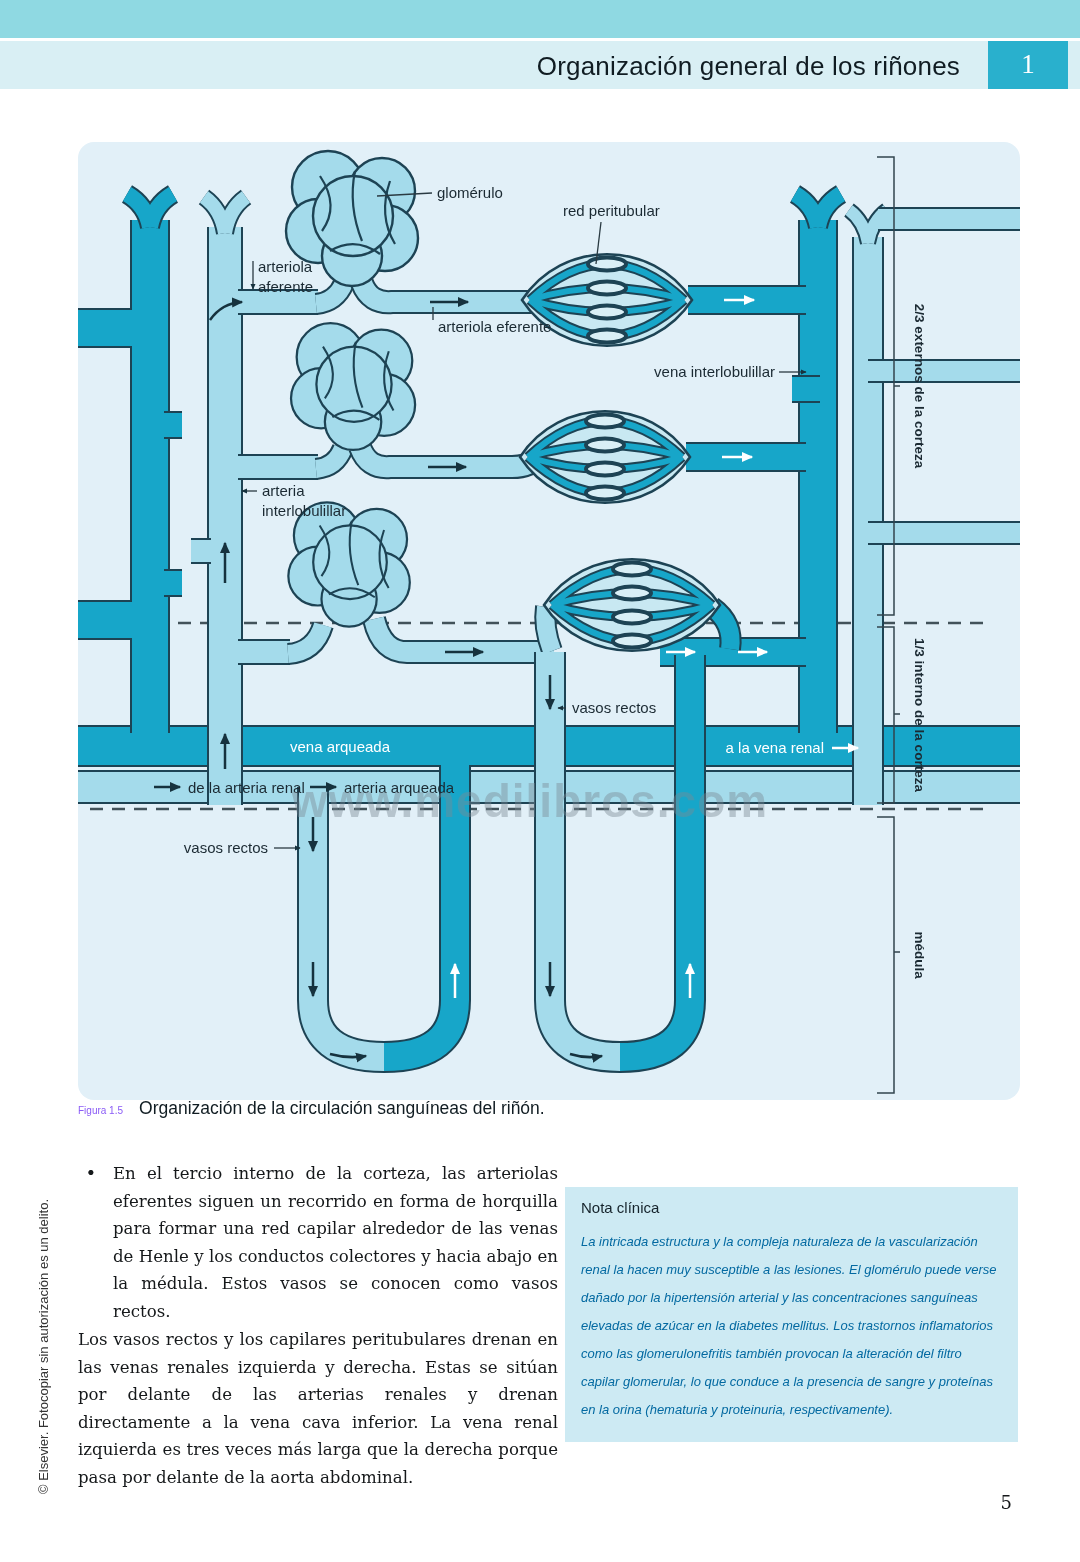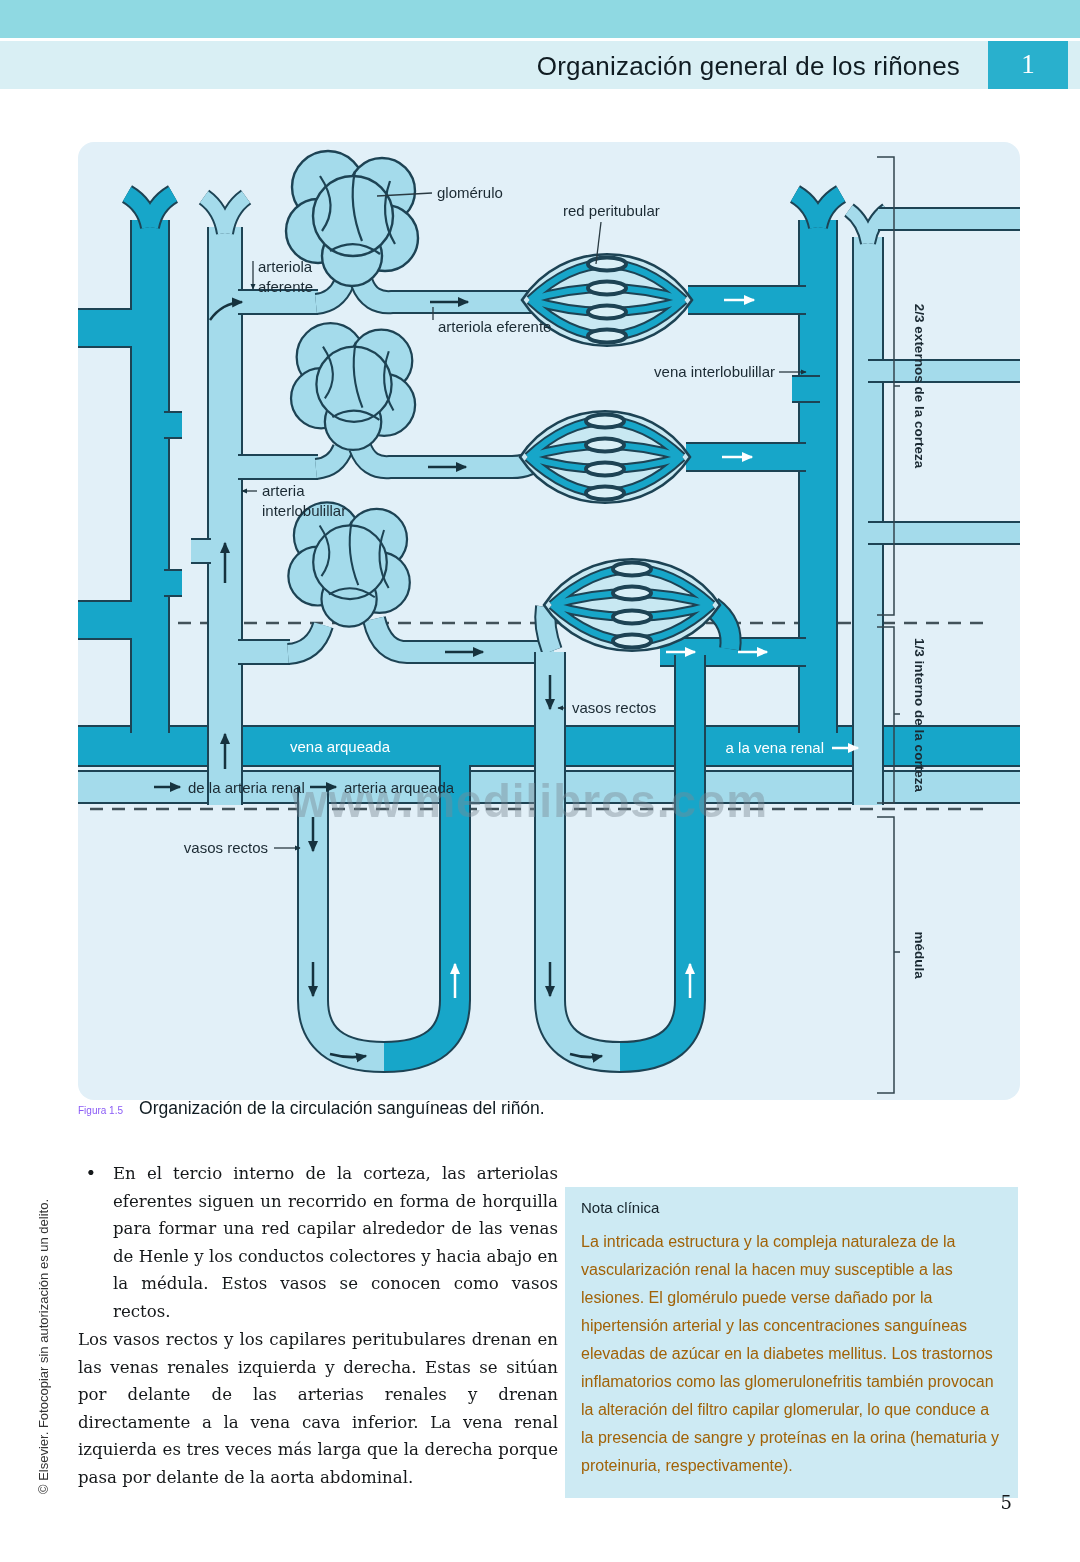--- a/index.html
+++ b/index.html
@@ -34,21 +34,21 @@
   
   .left-col{position:absolute;left:78px;top:1160px;width:480px;
        font-family:"DejaVu Serif",serif;font-size:16.6px;line-height:27.5px;color:#15181a;text-align:justify;}
   .bullet{position:relative;padding-left:35px;}
   .bullet .dot{position:absolute;left:8px;top:0;}
   .para{margin-top:1px;}
   
   .note-box{position:absolute;left:565px;top:1163px;width:453px;background:#cdeaf3;
        padding:12px 16px 18px 16px;box-sizing:border-box;margin-top:24px;}
   .note-title{font-size:15px;color:#15232b;margin-bottom:12px;}
-  .note-text{font-size:16px;line-height:28px;color:#a16207;}
+  .note-text{font-size:13px;line-height:28px;color:#0369a1;font-style:italic;}
   
   .side-copy{position:absolute;left:36px;top:1098px;width:396px;height:16px;
        transform:rotate(-90deg) translateX(-396px);transform-origin:top left;
        font-size:13px;color:#333;white-space:nowrap;}
   .page-num{position:absolute;right:68px;top:1492px;font-family:"DejaVu Serif",serif;
        font-size:18px;color:#15181a;}
 </style>
 </head>
 <body>
 

